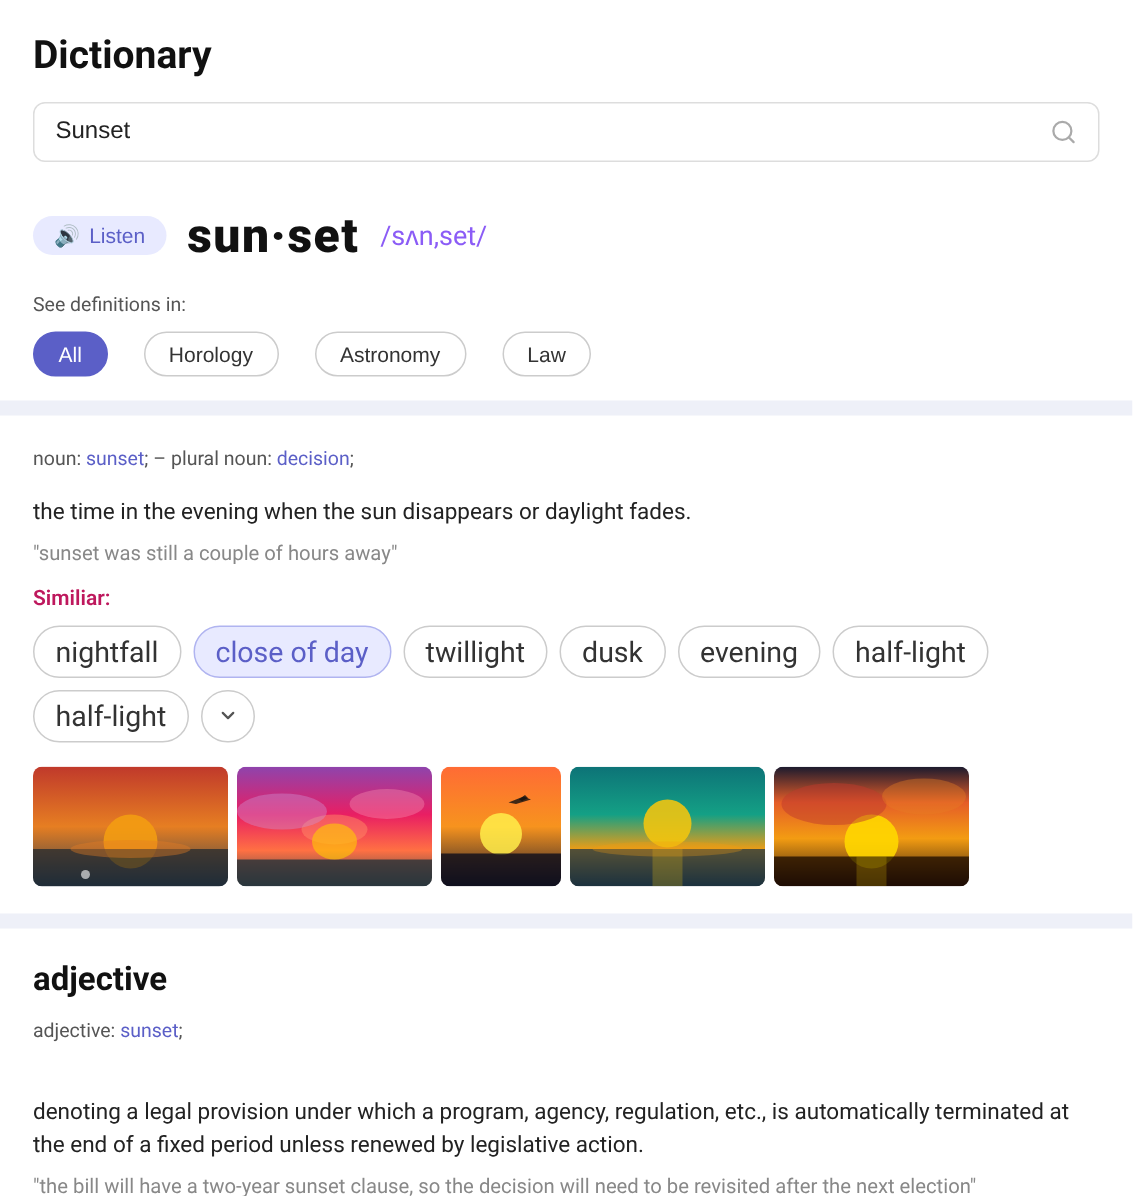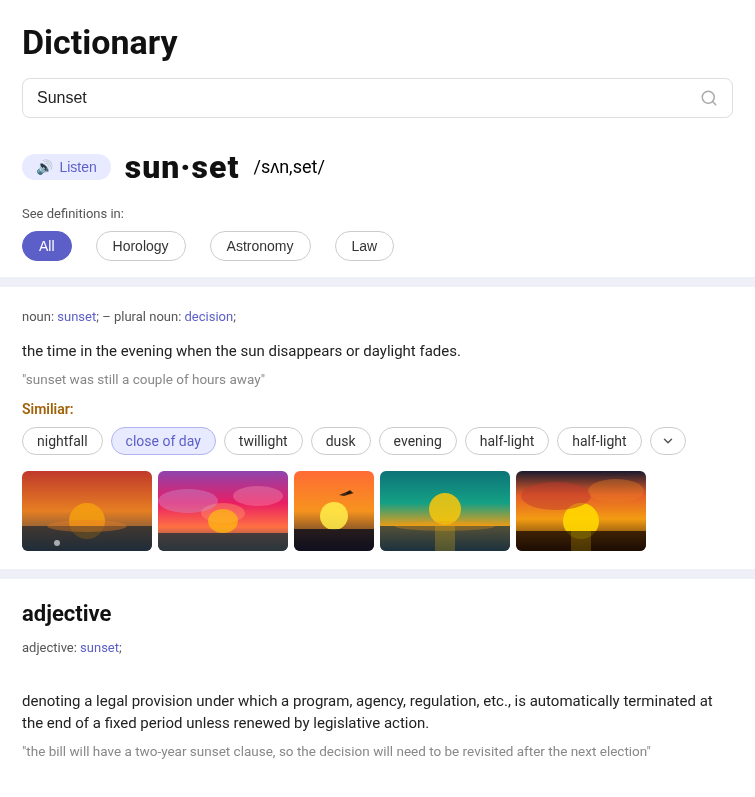--- a/index.html
+++ b/index.html
@@ -13,21 +13,21 @@
 
     .page-container {
       padding: 0;
     }
 
     
     .header {
       padding: 22px 22px 12px 22px;
     }
     .app-title {
-      font-size: 34px;
+      font-size: 26px;
       font-weight: 700;
       color: #111;
       margin-bottom: 16px;
     }
 
     
     .search-container {
       display: flex;
       align-items: center;
       border: 1.5px solid #ddd;
@@ -78,21 +78,21 @@
       font-size: 14px;
     }
     .word-main {
       font-size: 32px;
       font-weight: 900;
       color: #111;
       letter-spacing: 1px;
     }
     .word-phonetic {
       font-size: 18px;
-      color: #000000;
+      color: #8b5cf6;
       font-weight: 400;
     }
 
     
     .definitions-filter {
       padding: 6px 5px 16px 22px;
     }
     .filter-label {
       font-size: 13px;
       color: #555;
@@ -153,35 +153,35 @@
     }
     .example-text {
       font-size: 13.5px;
       color: #888;
       margin-bottom: 14px;
       font-style: normal;
     }
     .similar-label {
       font-size: 14px;
       font-weight: 600;
-      color: #a16207;
+      color: #be185d;
       margin-bottom: 10px;
     }
     .similar-tags {
       display: flex;
       flex-wrap: wrap;
       gap: 8px;
       margin-bottom: 16px;
     }
     .similar-tag {
       padding: 5px 14px;
       border-radius: 20px;
       border: 1.5px solid #ccc;
       background: #fff;
-      font-size: 14px;
+      font-size: 19px;
       color: #333;
       cursor: pointer;
     }
     .similar-tag.highlighted {
       background: #e8eaff;
       border-color: #b0b4f0;
       color: #5b5fc7;
     }
     .expand-btn {
       padding: 5px 10px;

